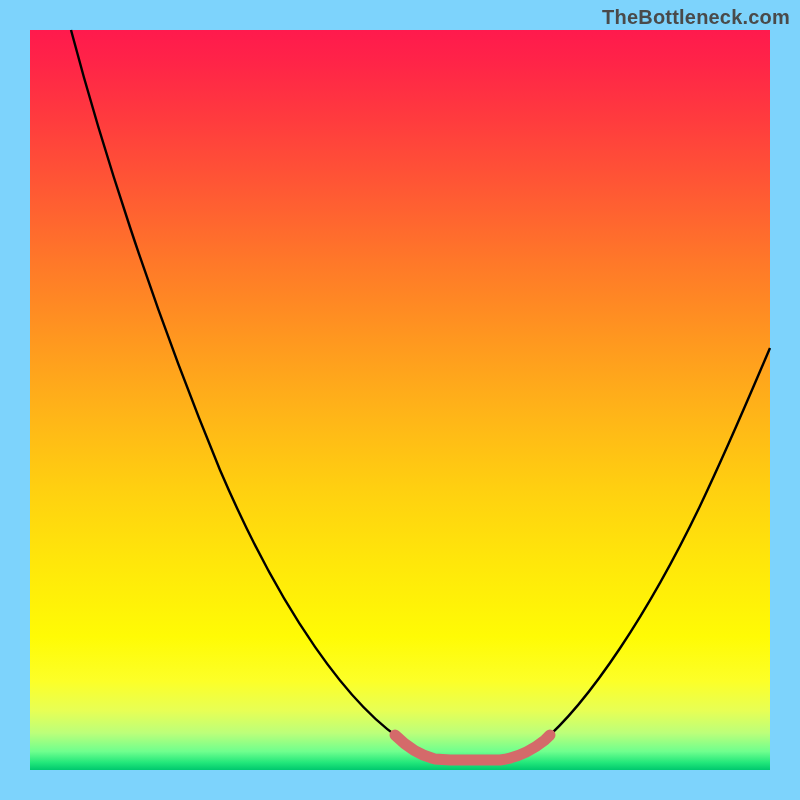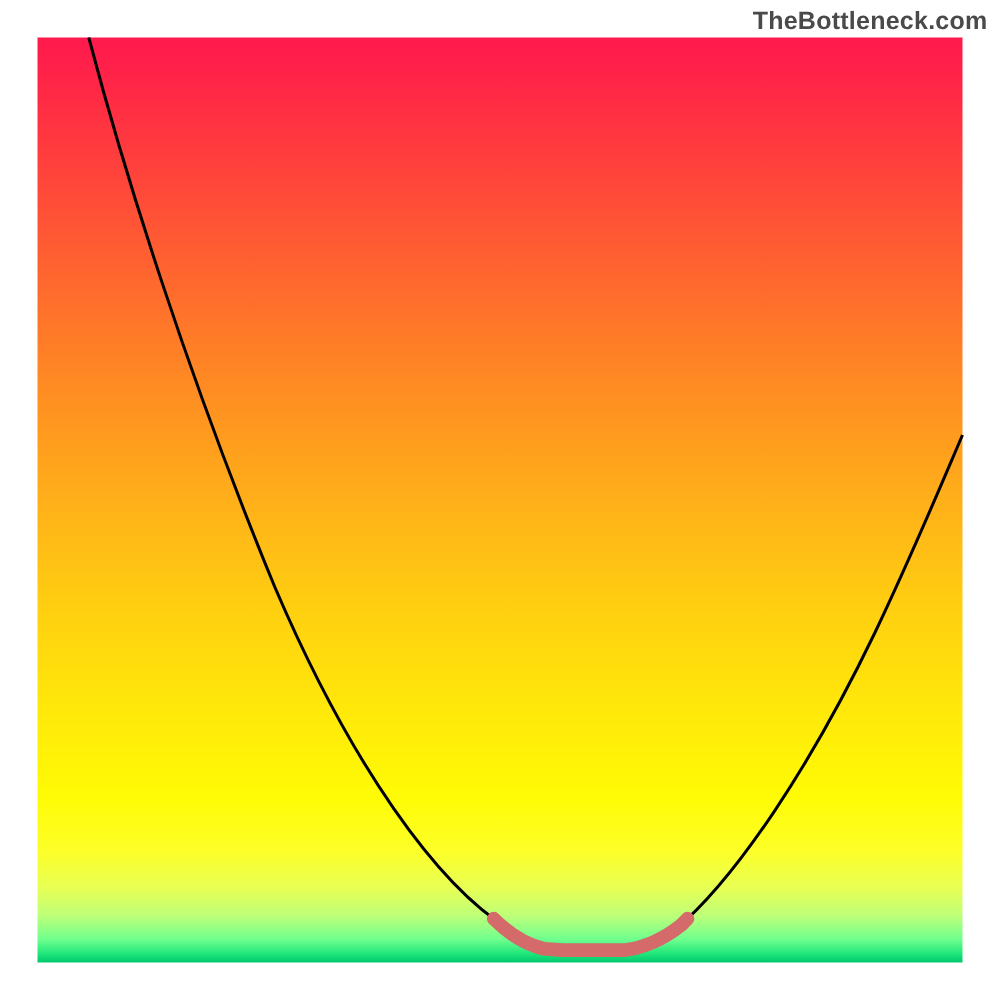--- a/index.html
+++ b/index.html
@@ -10,21 +10,21 @@
     background: #000;
     overflow: hidden;
     font-family: Arial, Helvetica, sans-serif;
   }
   .frame {
     position: absolute;
     left: 0;
     top: 0;
     width: 800px;
     height: 800px;
-    background: #ffffff;
+    background: #7dd3fc;
   }
   .plot-area {
     position: absolute;
     left: 30px;
     top: 30px;
     width: 740px;
     height: 740px;
     
     background: linear-gradient(to bottom,
       #ff1a4d 0%,

